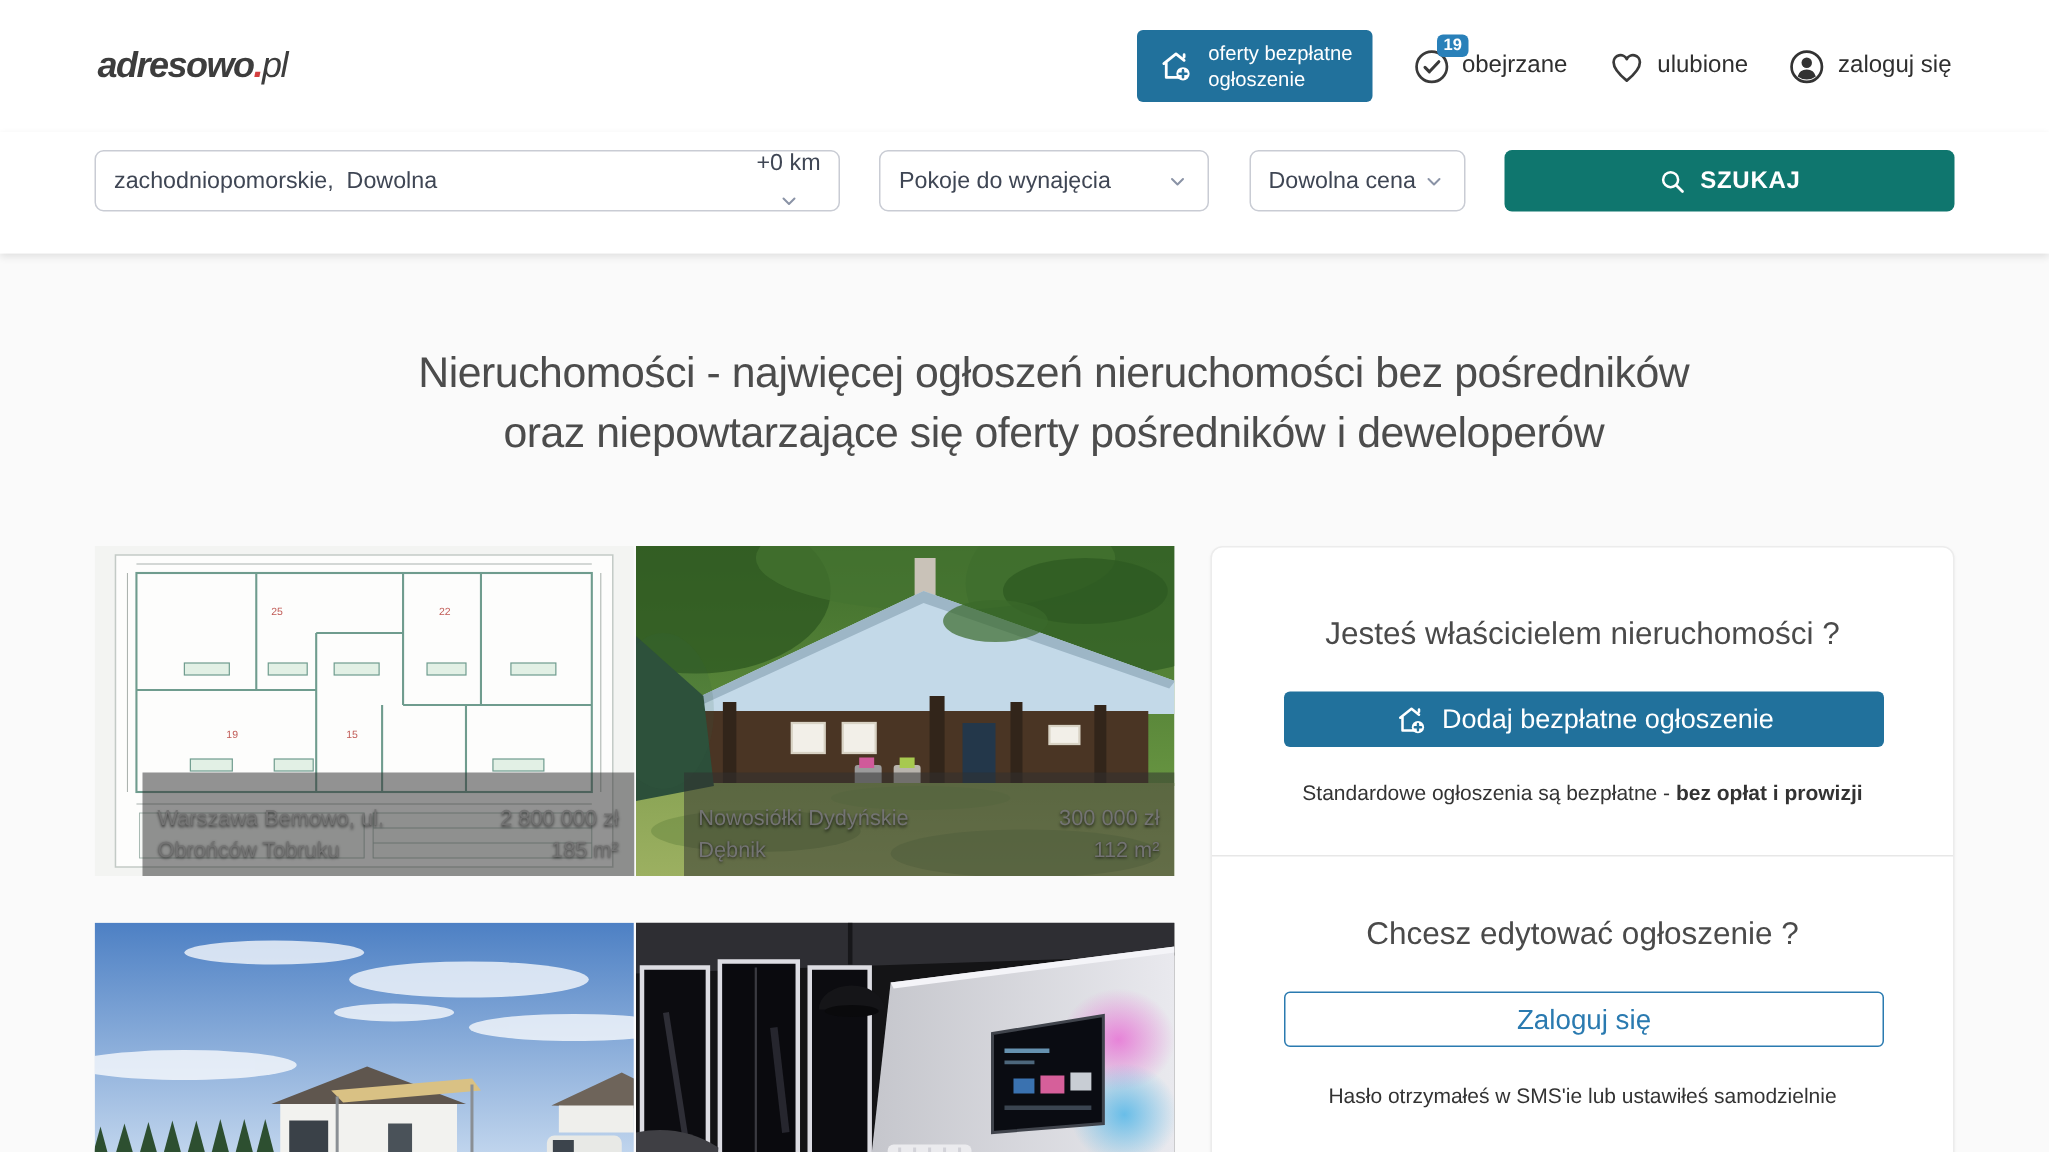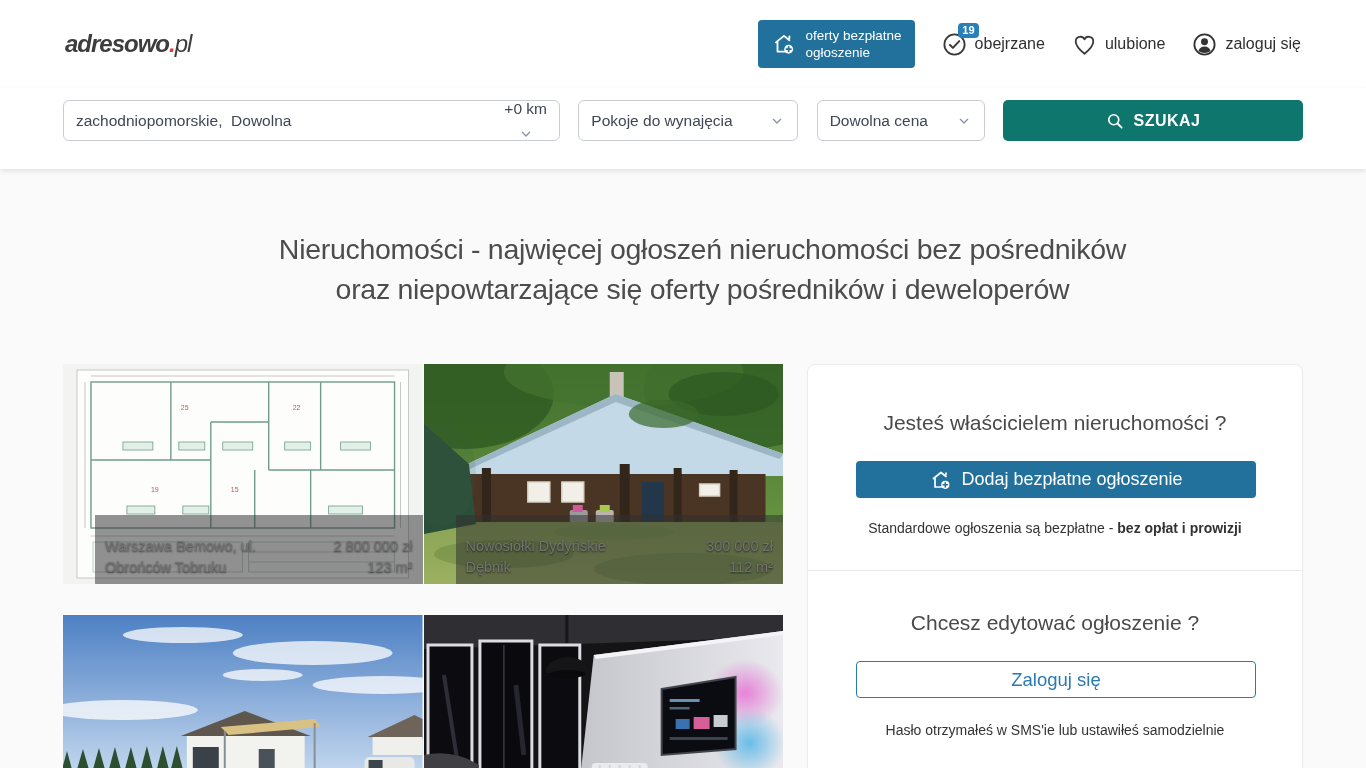--- a/index.html
+++ b/index.html
@@ -38,21 +38,21 @@
     justify-content:space-between; box-shadow:0 2px 5px rgba(0,0,0,0.10);
     position:relative; z-index:2;
   }
   .ctrl {
     height:41px; border:1px solid #c9ccd4; border-radius:6px; background:#fff;
     display:flex; align-items:center; padding:0 12px; font-size:15.5px; color:#3f4654;
     cursor:pointer;
   }
   .ctrl-location { width:497px; justify-content:space-between; }
   .ctrl-type { width:220px; justify-content:space-between; }
-  .ctrl-price { width:168px; justify-content:space-between; }
+  .ctrl-price { width:144px; justify-content:space-between; }
   .loc-value { white-space:pre; }
   .radius { display:flex; align-items:center; gap:8px; color:#3f4654;flex-direction:column; }
   .szukaj-btn {
     width:300px; height:41px; background:#0f766e; border:none; border-radius:5px;
     color:#fff; font-weight:700; font-size:16px; letter-spacing:0.5px; cursor:pointer;
     display:flex; align-items:center; justify-content:center; gap:8px; font-family:inherit;
   }
   
   .page-heading {
     margin:60px auto 55px; text-align:center; font-weight:400; font-size:28.5px;
@@ -236,21 +236,21 @@
               <line x1="186" y1="198" x2="332" y2="198"></line>
           </g>
         </svg>
         <div class="caption">
           <div class="loc">
             <div>Warszawa Bemowo, ul.</div>
             <div>Obrońców Tobruku</div>
           </div>
           <div class="nums">
             <div>2 800 000 zł</div>
-            <div>123 m²</div>
+            <div>185 m²</div>
           </div>
         </div>
       </div>
 
       <div class="listing-card">
         <svg class="photo" viewBox="0 0 360 220" preserveAspectRatio="none">
           <defs>
             <linearGradient id="lawn" x1="0" y1="0" x2="0" y2="1">
               <stop offset="0" stop-color="#8aa455"></stop>
                 <stop offset="1" stop-color="#9cb061"></stop>

